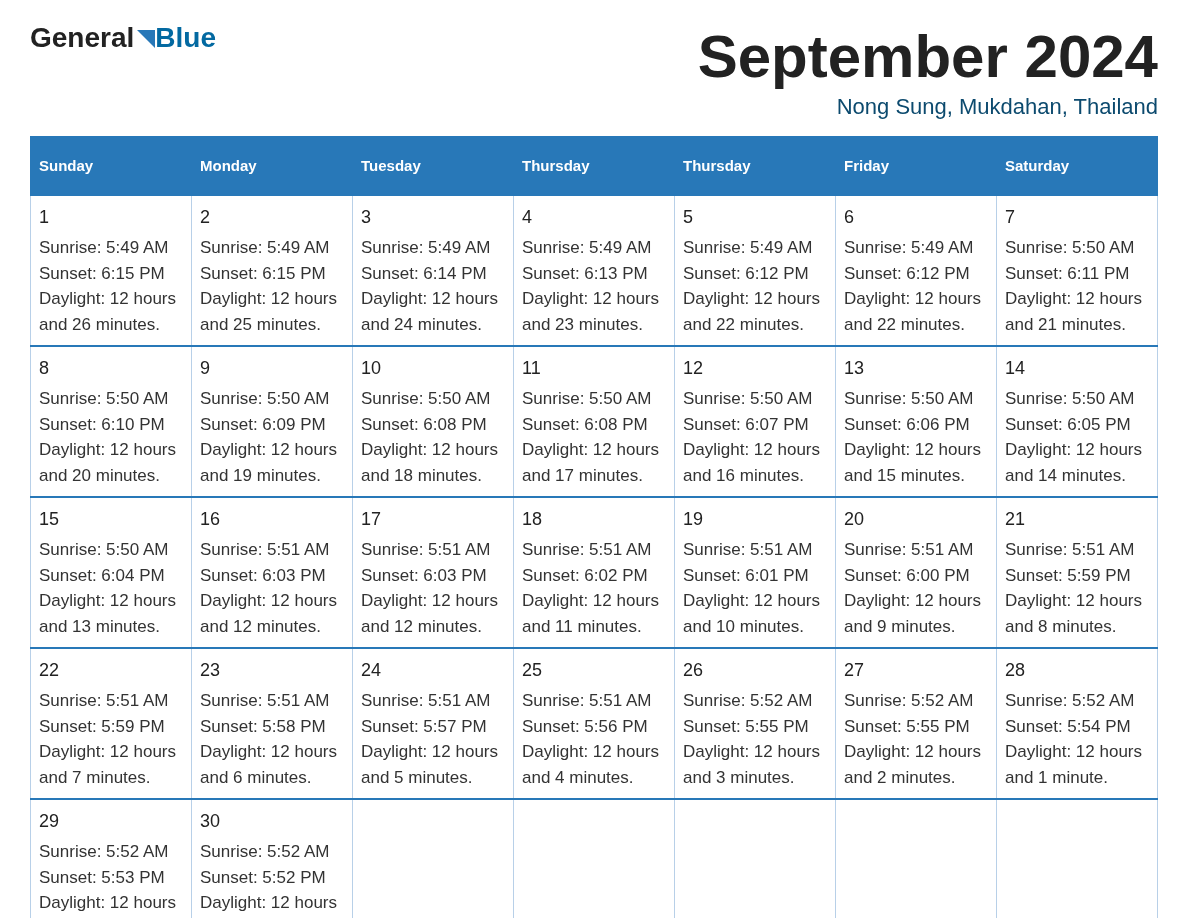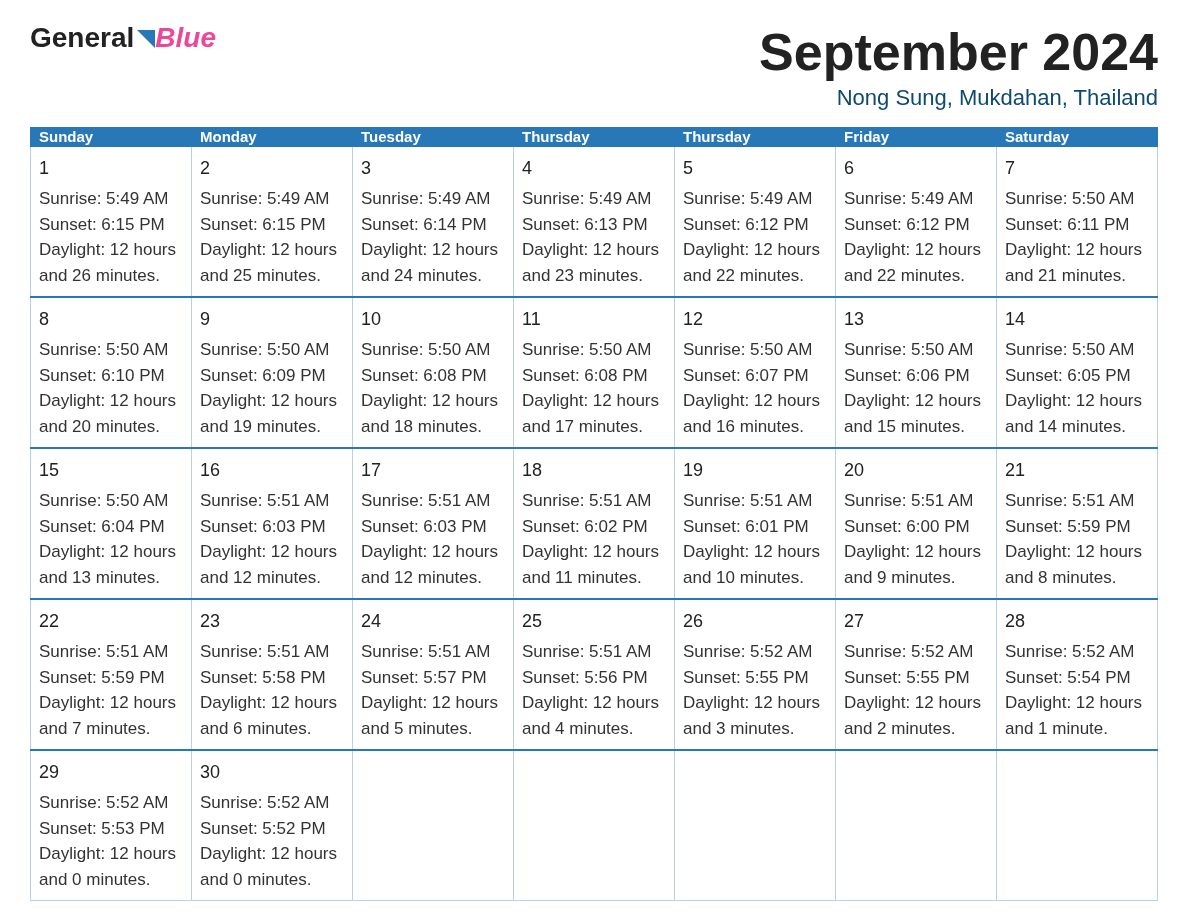--- a/index.html
+++ b/index.html
@@ -23,52 +23,51 @@
     }
     .logo-text-general {
       font-size: 28px;
       font-weight: bold;
       color: #222;
       line-height: 1;
     }
     .logo-text-blue {
       font-size: 28px;
       font-weight: bold;
-      color: #ec4899;
+      color: #0369a1;
       line-height: 1;
       display: flex;
       align-items: center;
-      font-style: italic;
     }
     .title-block {
       text-align: right;
     }
     .title-block h1 {
-      font-size: 52px;
+      font-size: 60px;
       font-weight: bold;
       color: #222;
       line-height: 1.1;
     }
     .title-block h2 {
       font-size: 22px;
       font-weight: normal;
       color: #0c4a6e;
       margin-top: 4px;
     }
     table {
       width: 100%;
       border-collapse: collapse;
       table-layout: fixed;
     }
     thead tr {
       background-color: #2878b8;
       color: #fff;
     }
     thead th {
-      padding: 0 8px;
+      padding: 20px 8px;
       font-size: 15px;
       font-weight: bold;
       text-align: left;
       border: 1px solid #2878b8;
     }
     tbody td {
       border: 1px solid #b8d0e8;
       padding: 8px 8px 8px 8px;
       vertical-align: top;
       font-size: 13px;

